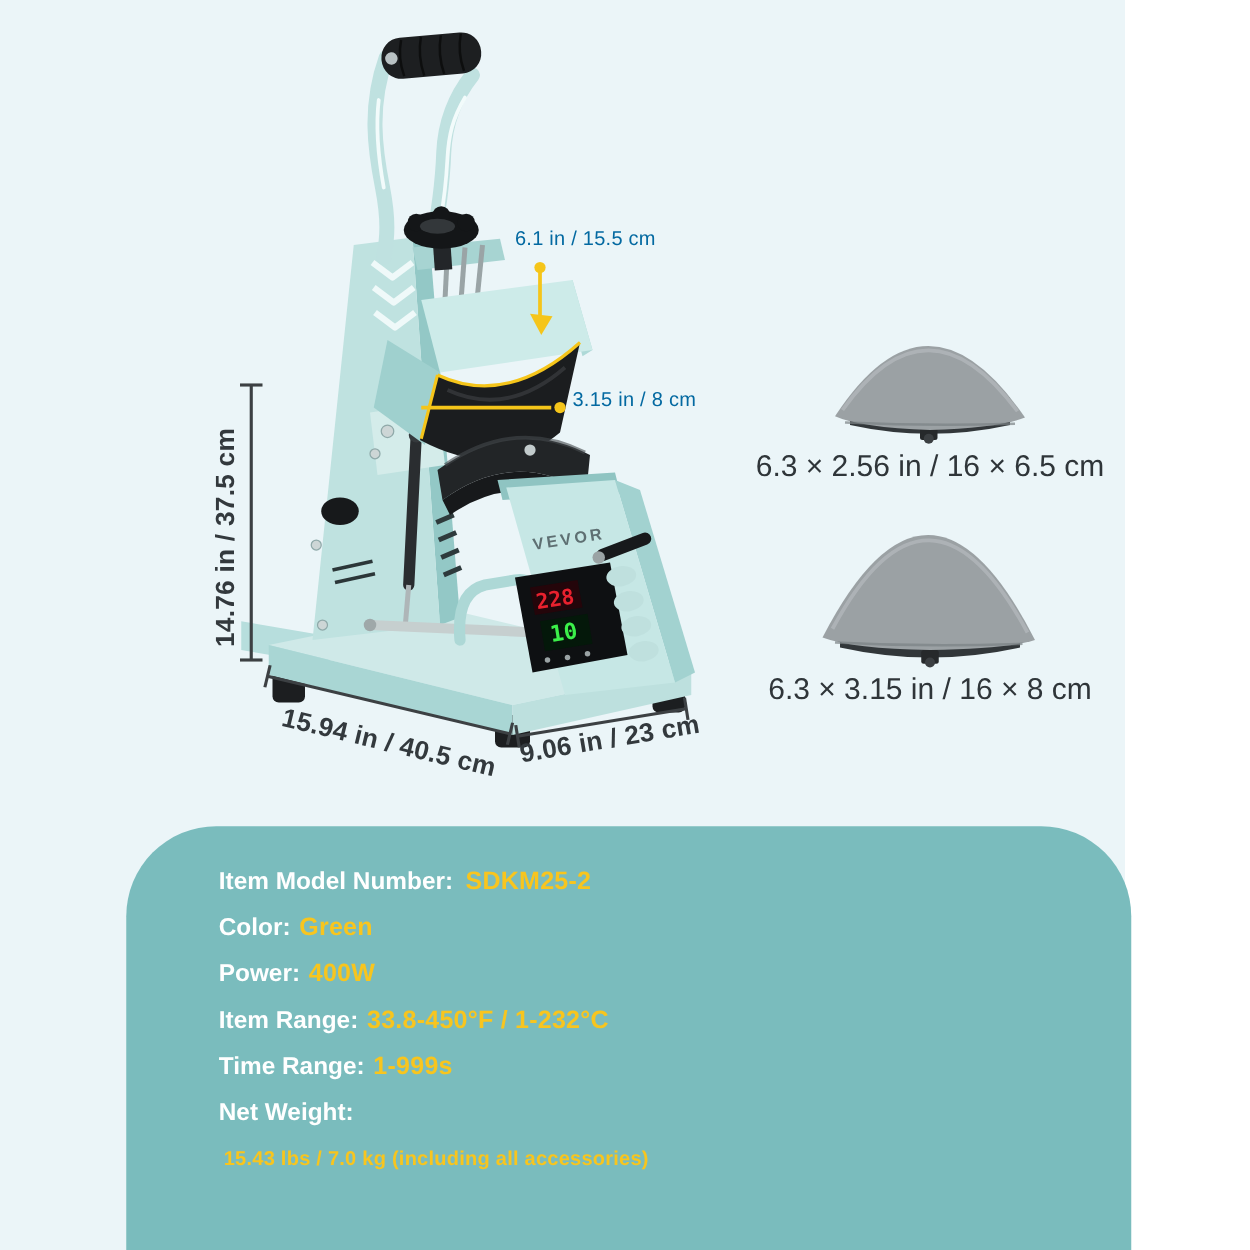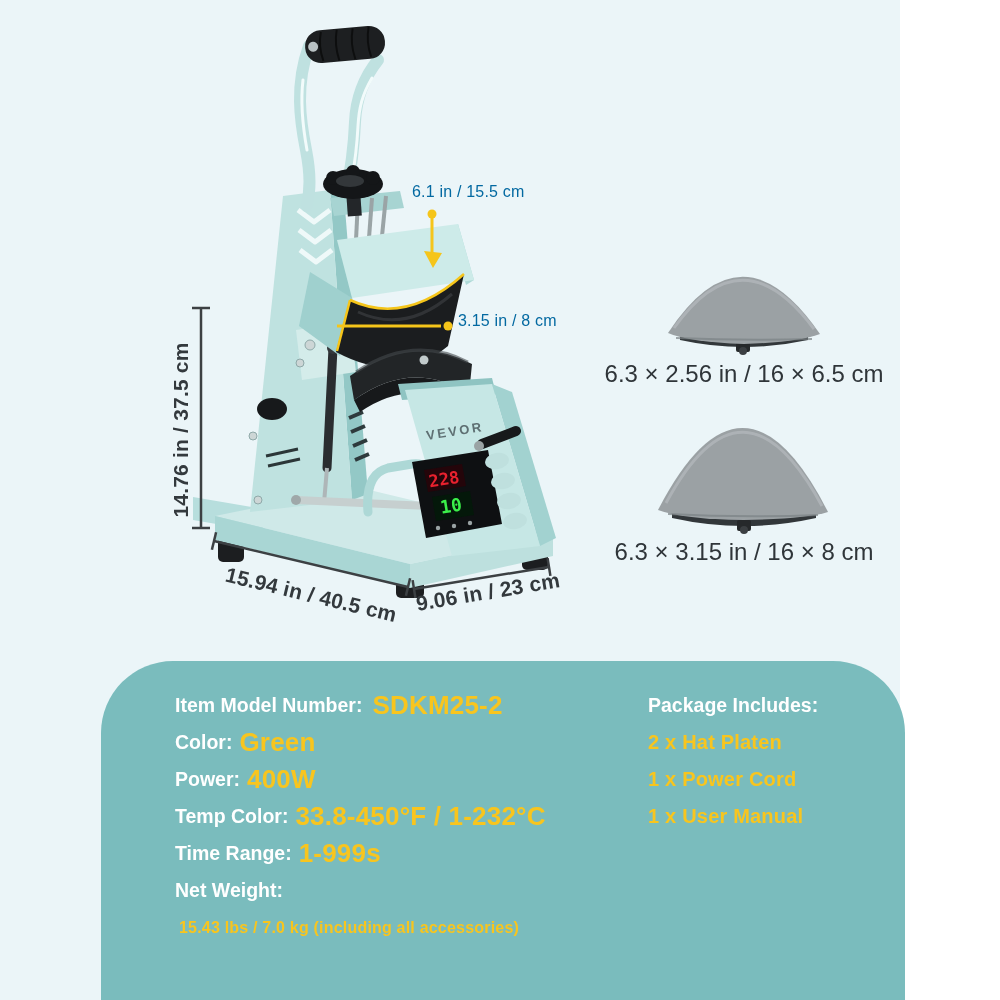--- a/index.html
+++ b/index.html
@@ -23,21 +23,21 @@
                 font-size:24px;font-weight:500;white-space:nowrap;}
   .platen-label-1{top:360px;}
   .platen-label-2{top:538px;}
 
   .spec-panel{position:absolute;left:101px;top:661px;width:804px;height:391px;
               background:#7ABCBD;border-radius:72px 72px 0 0;}
   .spec-col-left{position:absolute;left:74px;top:26px;}
   .spec-col-right{position:absolute;left:547px;top:26px;}
   .spec-row{height:37px;display:flex;align-items:center;white-space:nowrap;}
   .spec-label{color:#ffffff;font-weight:600;font-size:19.5px;}
-  .spec-value{color:#F8C51E;font-weight:800;font-size:26px;margin-left:10px;letter-spacing:.2px;}
+  .spec-value{color:#F8C51E;font-weight:800;font-size:20px;margin-left:10px;letter-spacing:.2px;}
   .spec-value-full{color:#F8C51E;font-weight:800;font-size:16px;letter-spacing:.2px;margin-left:4px;}
   .pkg-heading{color:#ffffff;font-weight:600;font-size:19.5px;}
   .pkg-item{color:#F8C51E;font-weight:800;font-size:20px;letter-spacing:.2px;}
 </style>
 </head>
 <body>
 
 <div class="page">
   <div class="backdrop"></div>
 
@@ -215,34 +215,28 @@
       </div>
       <div class="spec-row">
         <span class="spec-label">Color:</span>
         <span class="spec-value" style="margin-left:7px">Green</span>
       </div>
       <div class="spec-row">
         <span class="spec-label">Power:</span>
         <span class="spec-value" style="margin-left:7px">400W</span>
       </div>
       <div class="spec-row">
-        <span class="spec-label">Temp Color:</span>
+        <span class="spec-label">Item Range:</span>
         <span class="spec-value" style="margin-left:7px">33.8-450°F / 1-232°C</span>
       </div>
       <div class="spec-row">
         <span class="spec-label">Time Range:</span>
         <span class="spec-value" style="margin-left:7px">1-999s</span>
       </div>
       <div class="spec-row">
         <span class="spec-label">Net Weight:</span>
       </div>
       <div class="spec-row">
         <span class="spec-value-full">15.43 lbs / 7.0 kg (including all accessories)</span>
       </div>
-    </div>
-    <div class="spec-col-right">
-      <div class="spec-row pkg-heading">Package Includes:</div>
-      <div class="spec-row pkg-item">2 x Hat Platen</div>
-      <div class="spec-row pkg-item">1 x Power Cord</div>
-      <div class="spec-row pkg-item">1 x User Manual</div>
     </div>
   </div>
 </div>
 
 </body></html>

